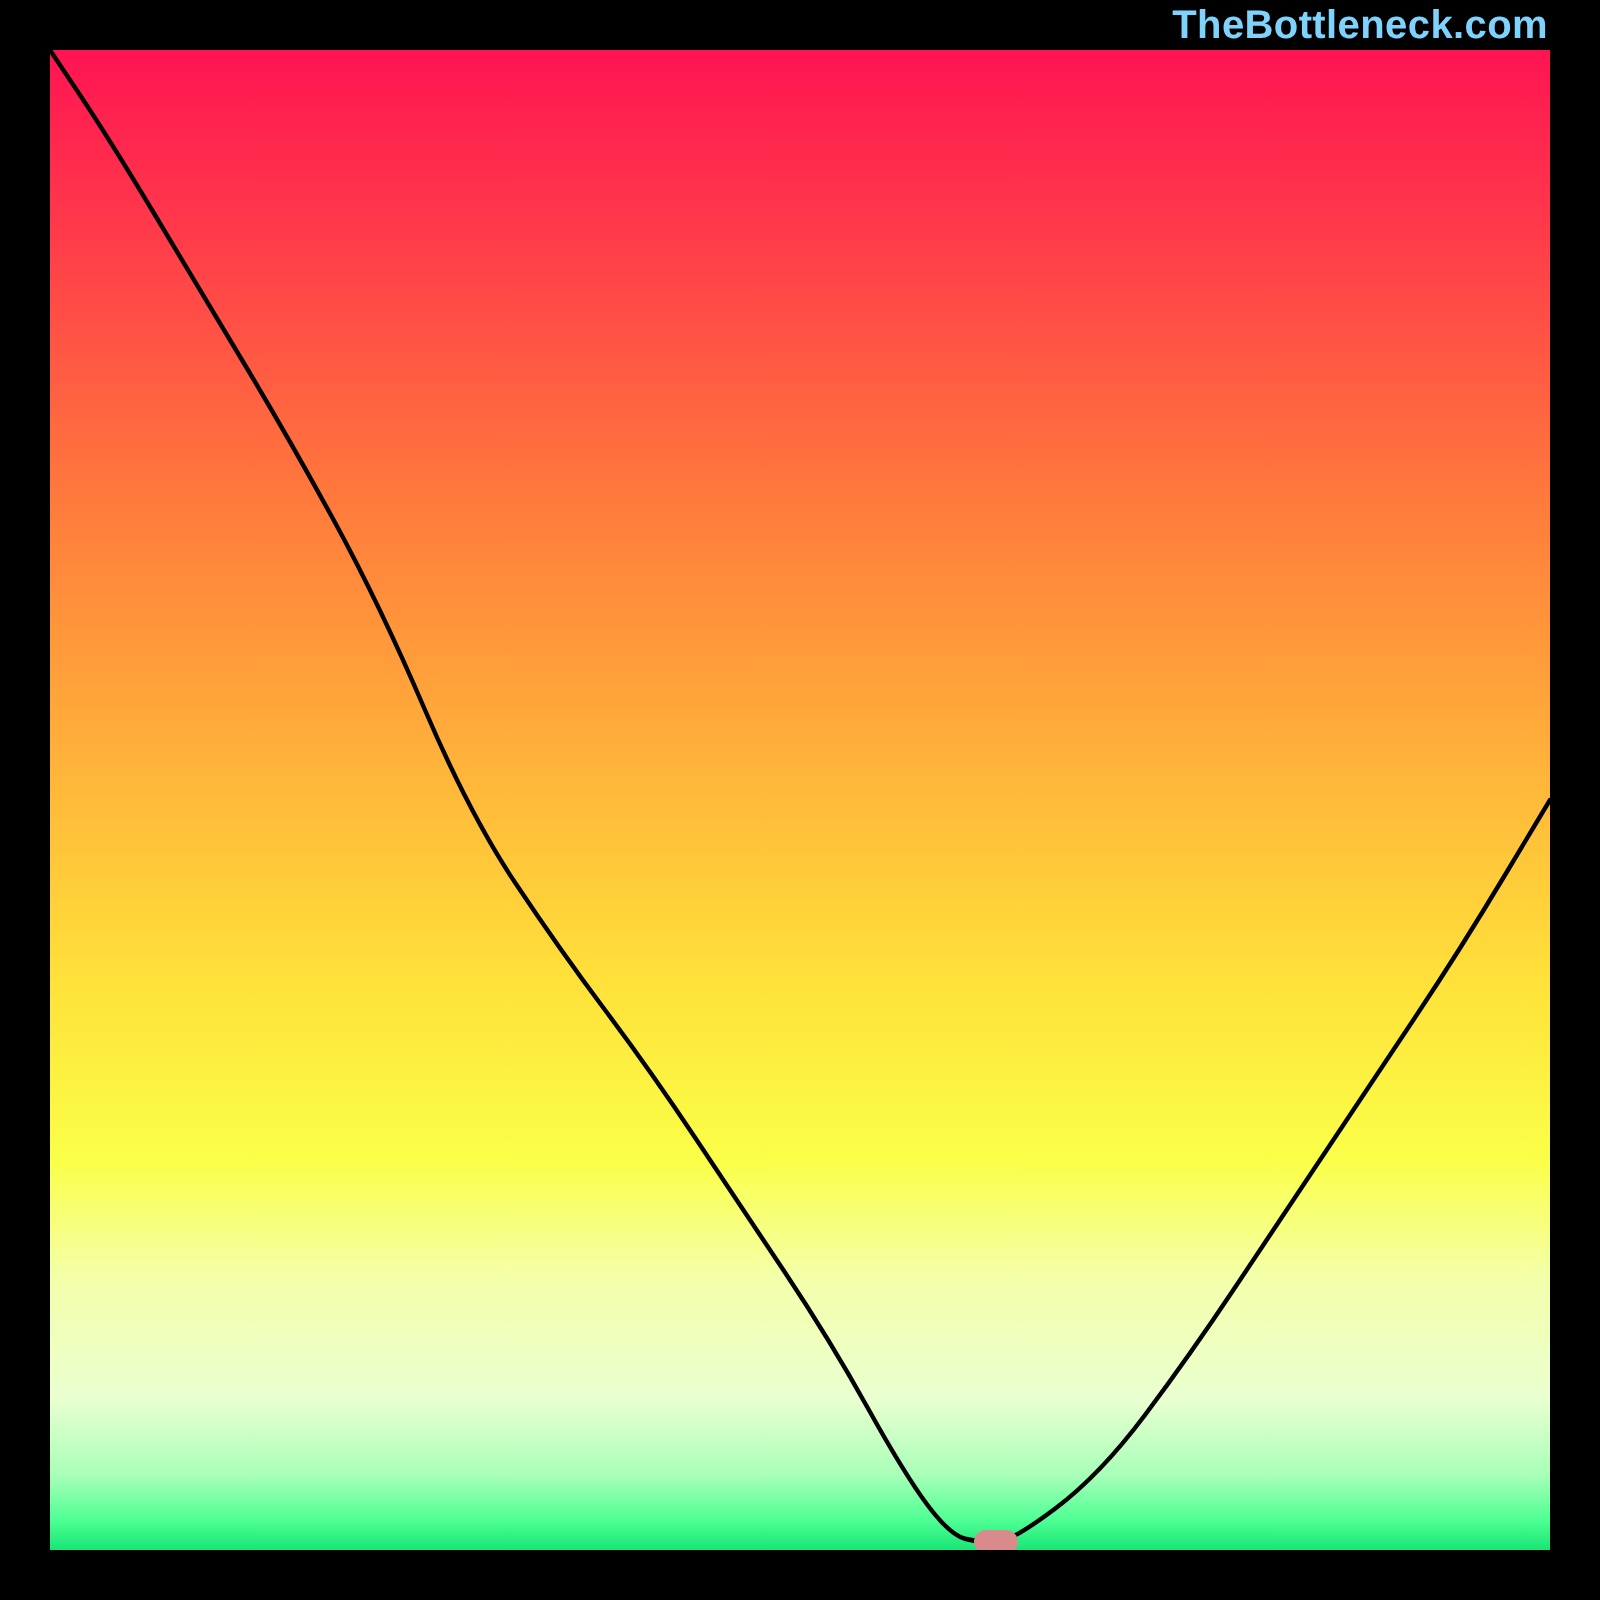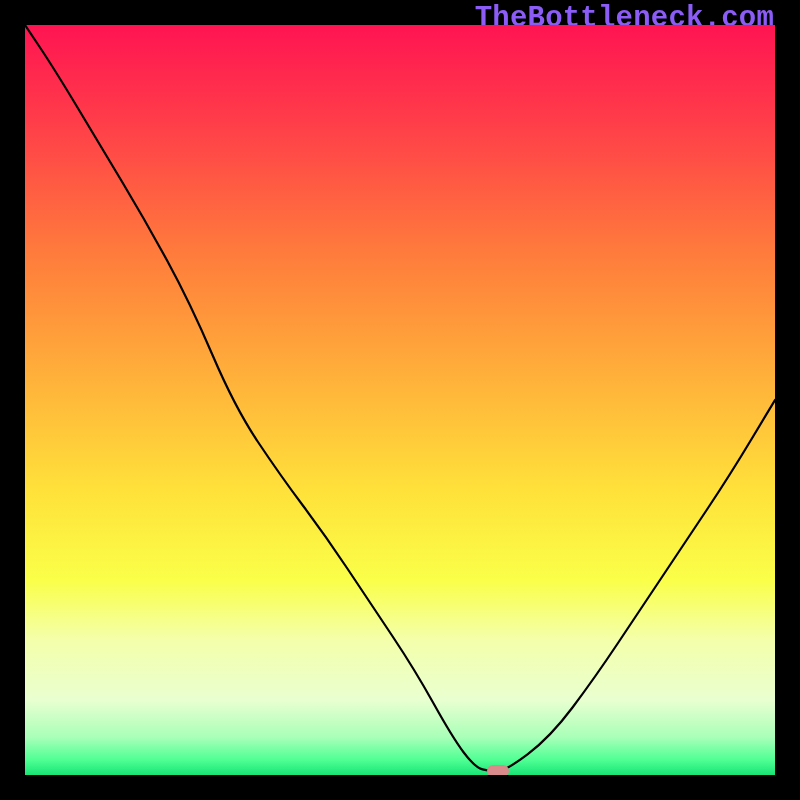--- a/index.html
+++ b/index.html
@@ -32,24 +32,24 @@
     position: absolute;
     width: 22px;
     height: 12px;
     border-radius: 6px;
     transform: translate(-50%, -50%);
   }
   .watermark {
     position: absolute;
     top: 2px;
     right: 26px;
-    font-family: Liberation Mono, monospace;
-    font-size: 29px;
+    font-family: Liberation Sans, sans-serif;
+    font-size: 20px;
     font-weight: 600;
-    color: #8b5cf6;
+    color: #7dd3fc;
     letter-spacing: 0.2px;
   }
 </style>
 </head>
 <body>
 
 <div class="frame">
 
   <div class="watermark">TheBottleneck.com</div>
 

